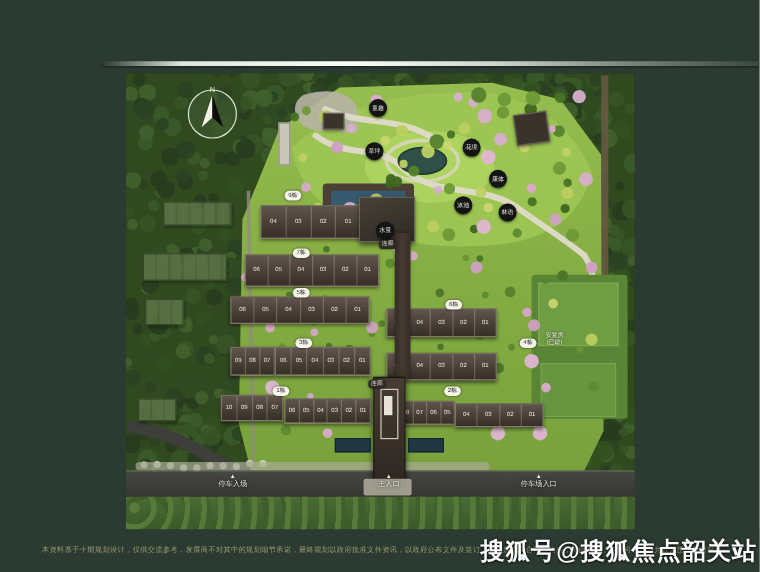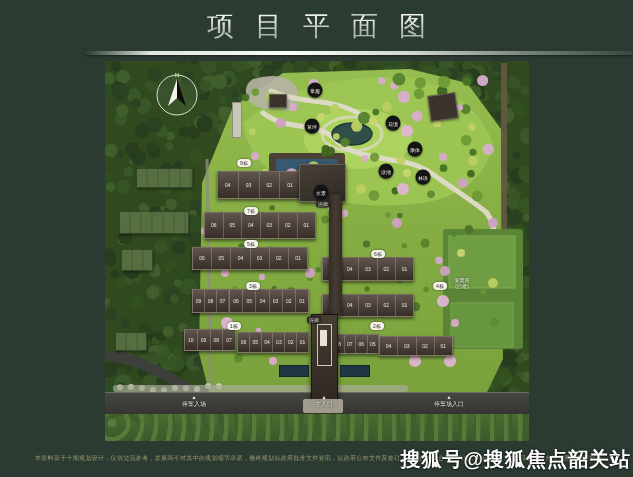--- a/index.html
+++ b/index.html
@@ -76,23 +76,20 @@
   .disc{position:absolute;left:35px;top:13px;right:30px;font-size:6px;color:#9a9a6f;
         white-space:nowrap;overflow:hidden;letter-spacing:.3px;}
   .wm{position:absolute;right:2px;bottom:4px;font-size:20px;font-weight:bold;color:#fdfdfd;
       text-shadow:0 0 3px rgba(0,0,0,.65),0 1px 1px rgba(0,0,0,.5);letter-spacing:1px;}
 </style>
 </head>
 <body>
 
 <div class="page">
 
-  <div class="hdr">
-    <h1>项目平面图</h1>
-  </div>
   <div class="divider"></div>
 
   <div class="map">
     <svg class="base" width="424" height="380" viewBox="0 0 424 380">
       <defs>
         <linearGradient id="lawnG" x1="0" y1="0" x2="0" y2="1">
           <stop offset="0" stop-color="#96bd4f"></stop>
             <stop offset=".5" stop-color="#85ad43"></stop>
           <stop offset="1" stop-color="#79a23d"></stop>
         </linearGradient>

